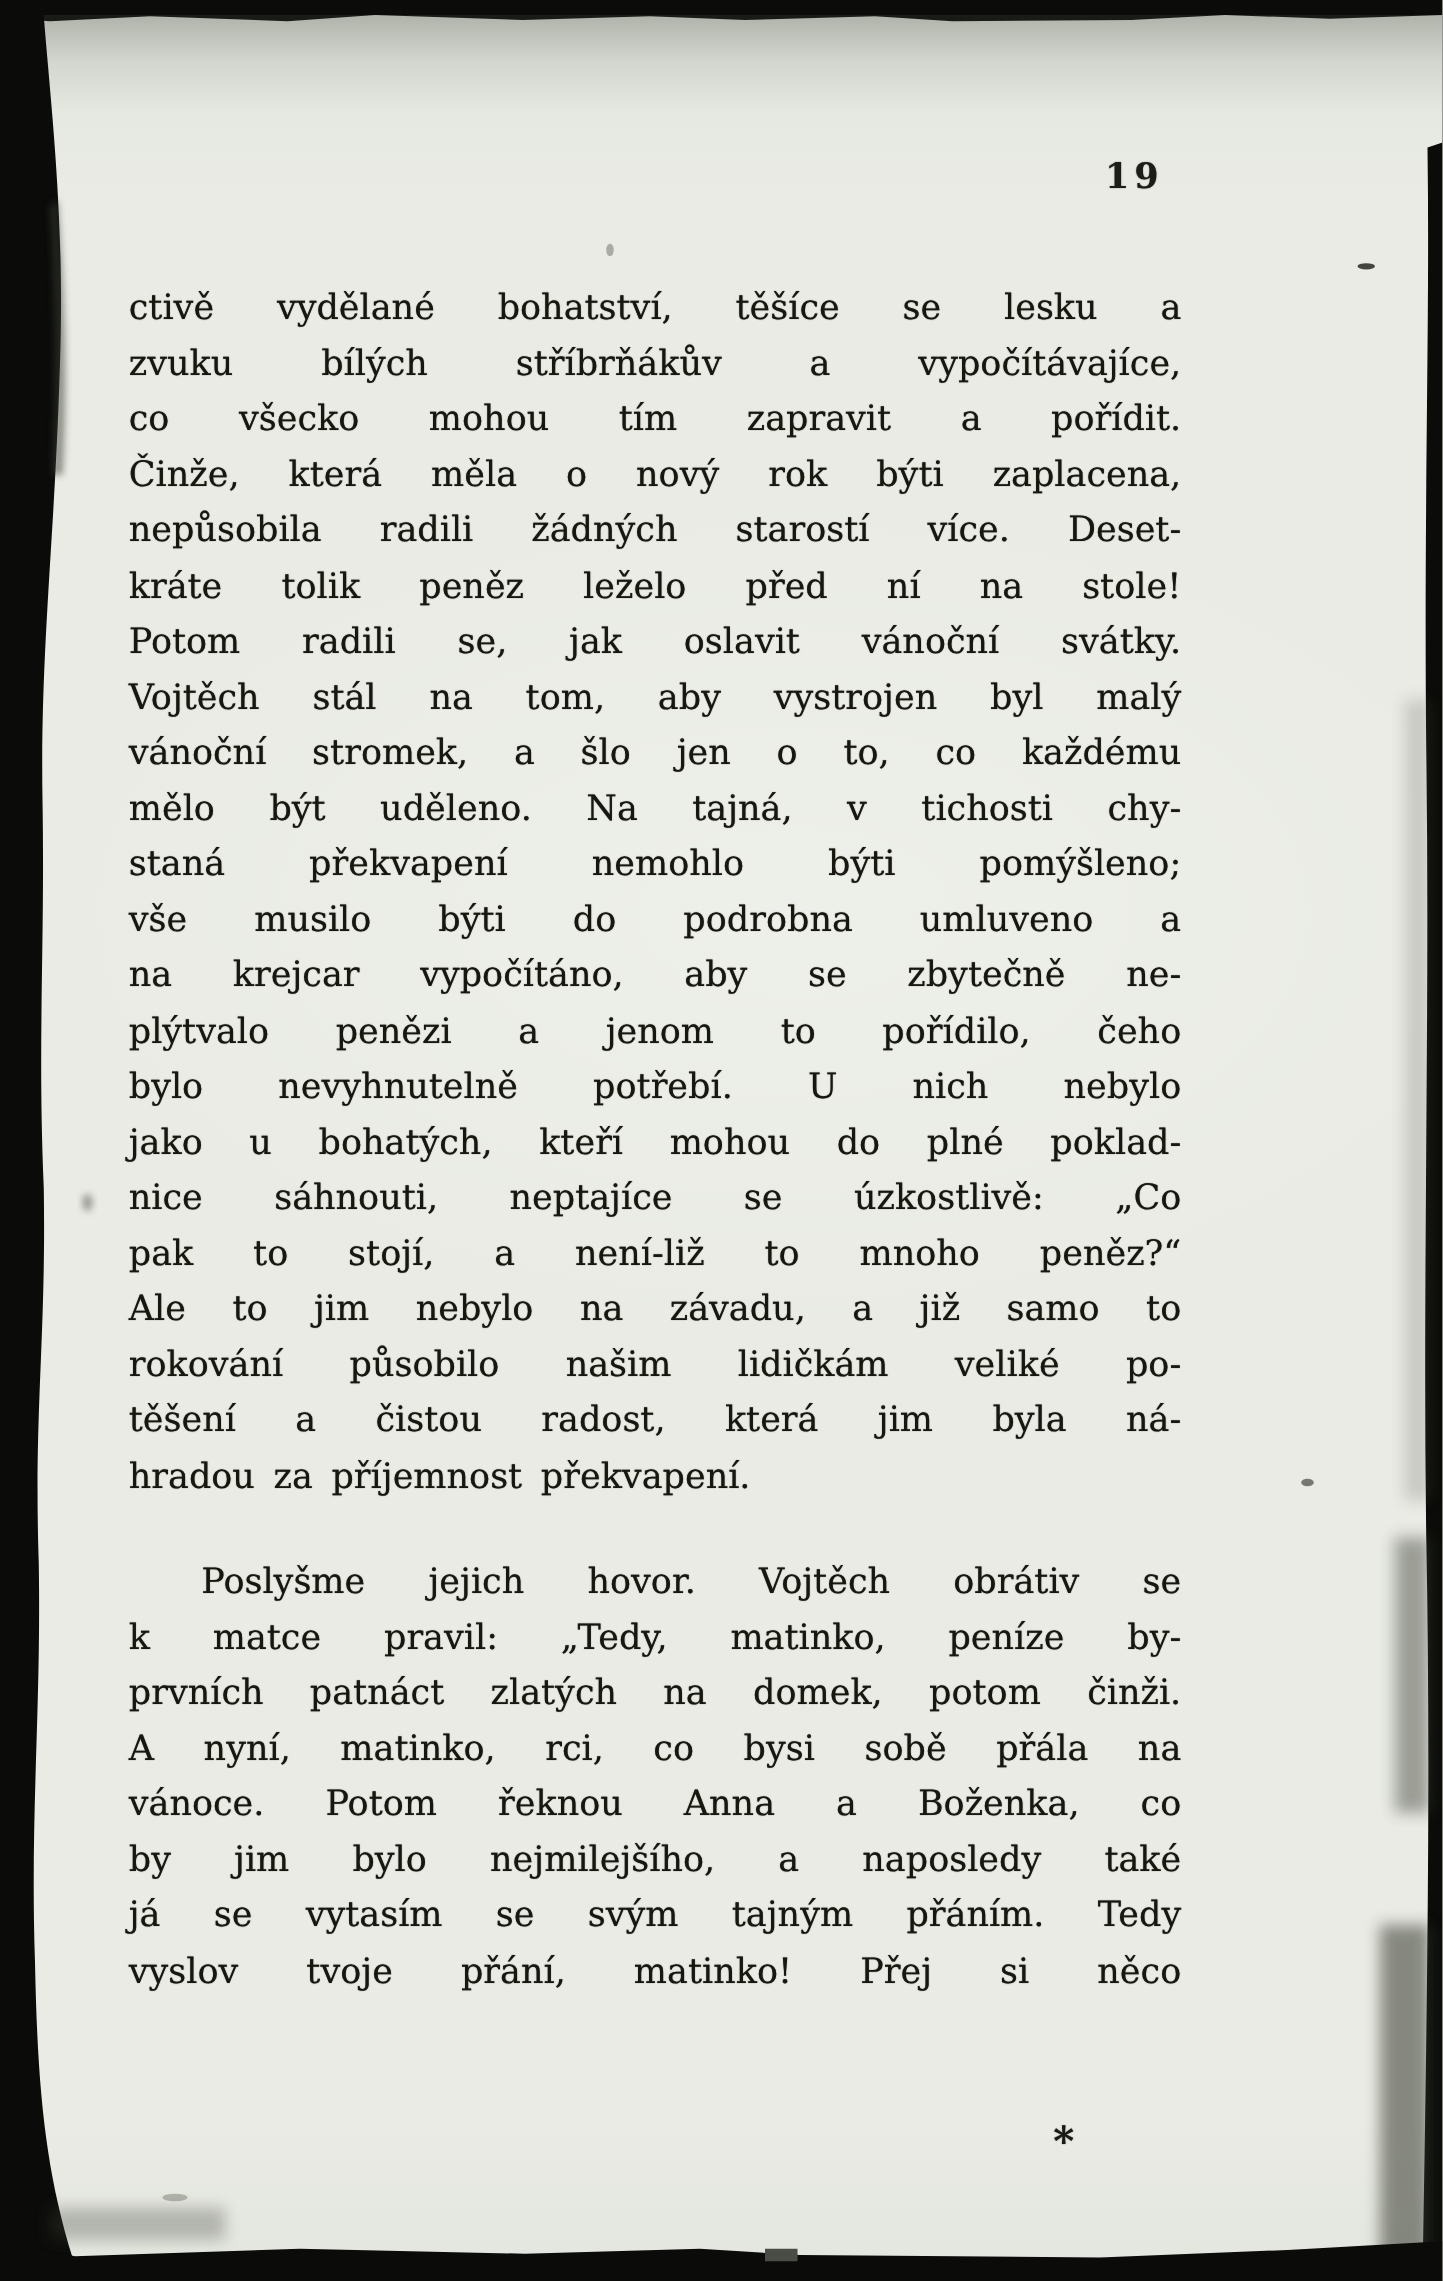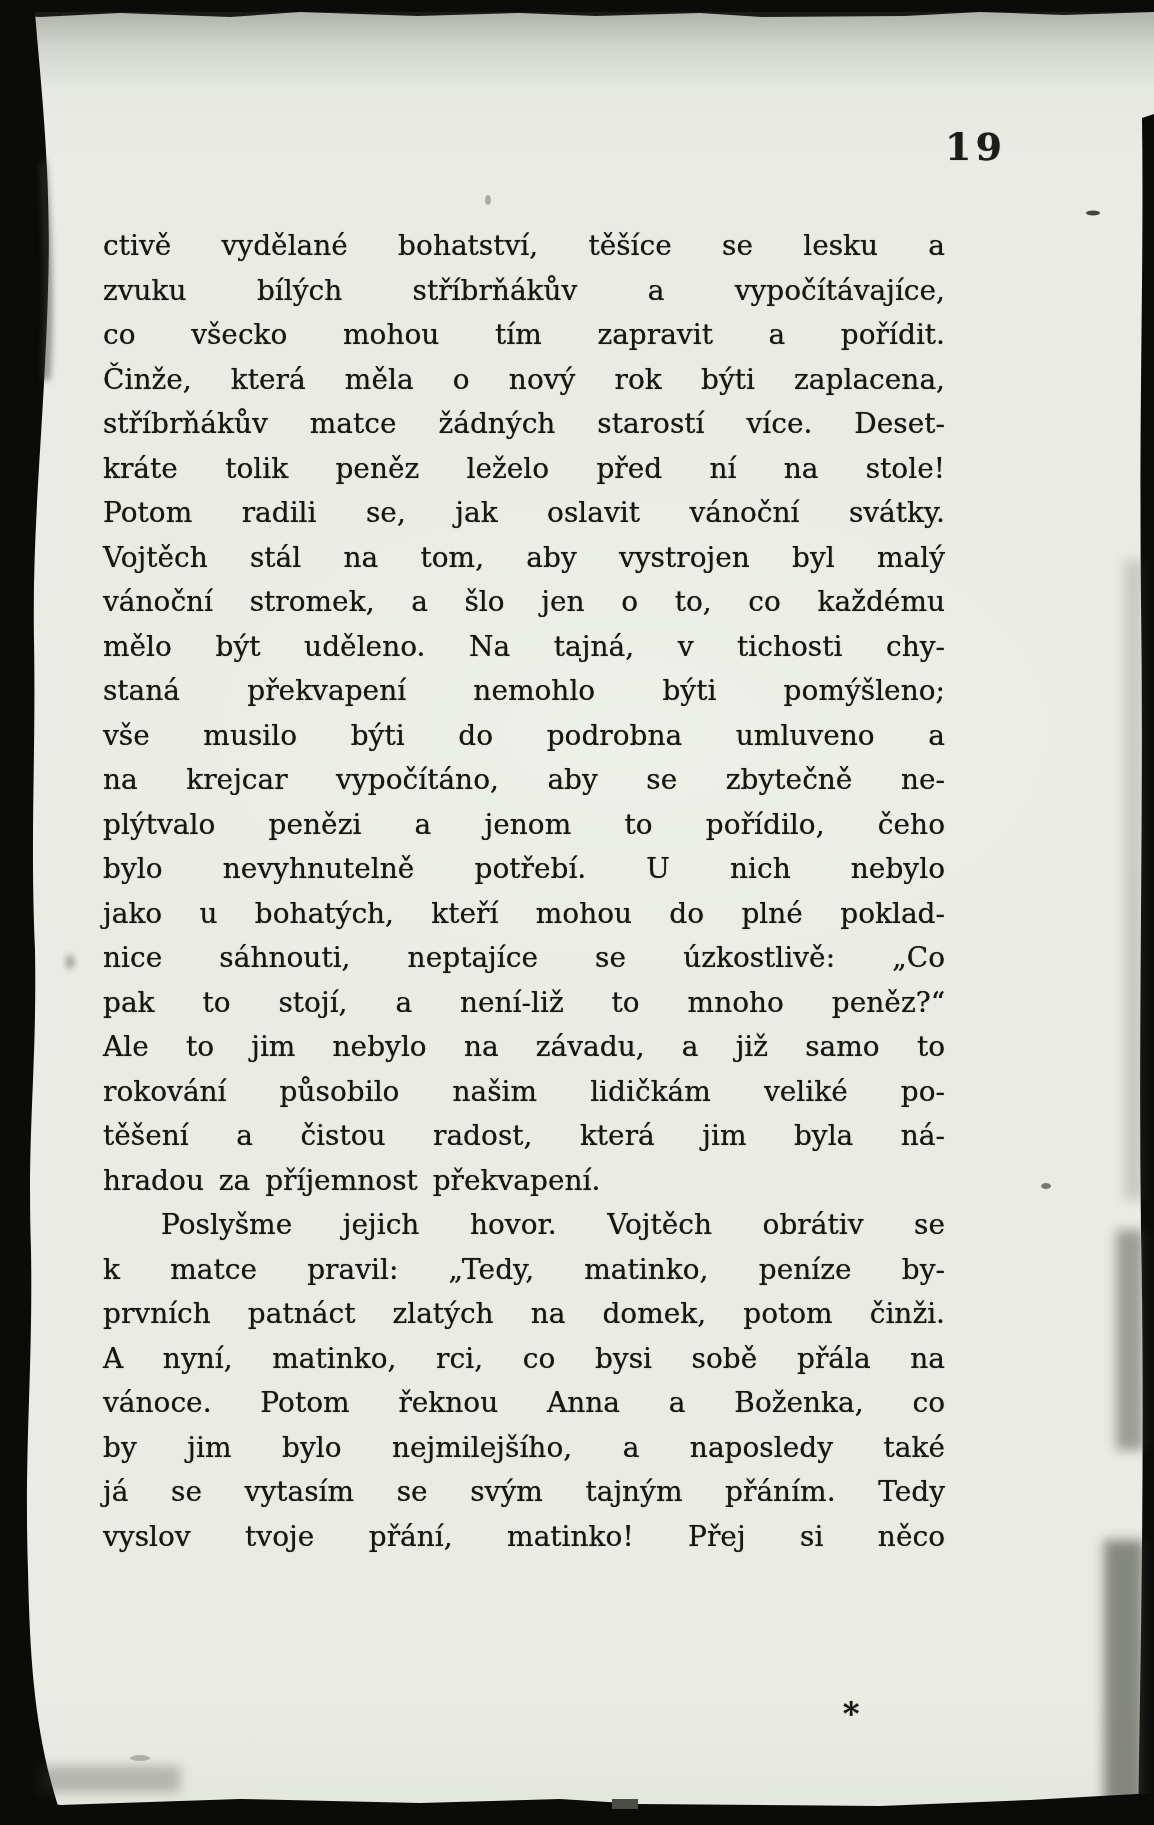--- a/index.html
+++ b/index.html
@@ -16,23 +16,23 @@
     font-family: "DejaVu Serif", "Liberation Serif", serif;
   }
   #artifacts {
     position: absolute;
     left: 0; top: 0;
     width: 1154px; height: 1825px;
     pointer-events: none;
   }
   #page-number {
     position: absolute;
-    left: 945px;
+    left: 884px;
     top: 124px;
-    font-size: 38px;
+    font-size: 28px;
     font-weight: 700;
     letter-spacing: 4px;
     color: #1c1d19;
     text-shadow: 0 0 1px rgba(25,25,20,0.65);
   }
   #text-block {
     position: absolute;
     left: 103px;
     top: 224px;
     width: 842px;
@@ -47,21 +47,21 @@
     text-align-last: justify;
     -moz-text-align-last: justify;
     white-space: normal;
   }
   .line.no-just {
     text-align: center;
     text-align-last: left;
     -moz-text-align-last: left;
     word-spacing: 6px;
   }
-  .line.indent { text-indent: 58px; }
+  .line.indent { text-indent: 58px; margin-top: 40px; }
   #footnote-mark {
     position: absolute;
     left: 836px;
     top: 1694px;
     width: 30px;
     font-size: 32px;
     font-weight: 700;
     color: #191a15;
     text-align: center;
     text-shadow: 0 0 1px rgba(25,25,20,0.7);
@@ -113,21 +113,21 @@
     <ellipse cx="488" cy="200" rx="3" ry="5" fill="#6a6e63" opacity="0.5"></ellipse>
   </svg>
 
   <div id="page-number">19</div>
 
   <div id="text-block">
       <div class="line">ctivě vydělané bohatství, těšíce se lesku a</div>
       <div class="line">zvuku bílých stříbrňákův a vypočítávajíce,</div>
       <div class="line">co všecko mohou tím zapravit a pořídit.</div>
       <div class="line">Činže, která měla o nový rok býti zaplacena,</div>
-      <div class="line">stříbrňákův matce žádných starostí více. Deset-</div>
+      <div class="line">nepůsobila radili žádných starostí více. Deset-</div>
       <div class="line">kráte tolik peněz leželo před ní na stole!</div>
       <div class="line">Potom radili se, jak oslavit vánoční svátky.</div>
       <div class="line">Vojtěch stál na tom, aby vystrojen byl malý</div>
       <div class="line">vánoční stromek, a šlo jen o to, co každému</div>
       <div class="line">mělo být uděleno. Na tajná, v tichosti chy-</div>
       <div class="line">staná překvapení nemohlo býti pomýšleno;</div>
       <div class="line">vše musilo býti do podrobna umluveno a</div>
       <div class="line">na krejcar vypočítáno, aby se zbytečně ne-</div>
       <div class="line">plýtvalo penězi a jenom to pořídilo, čeho</div>
       <div class="line">bylo nevyhnutelně potřebí. U nich nebylo</div>

